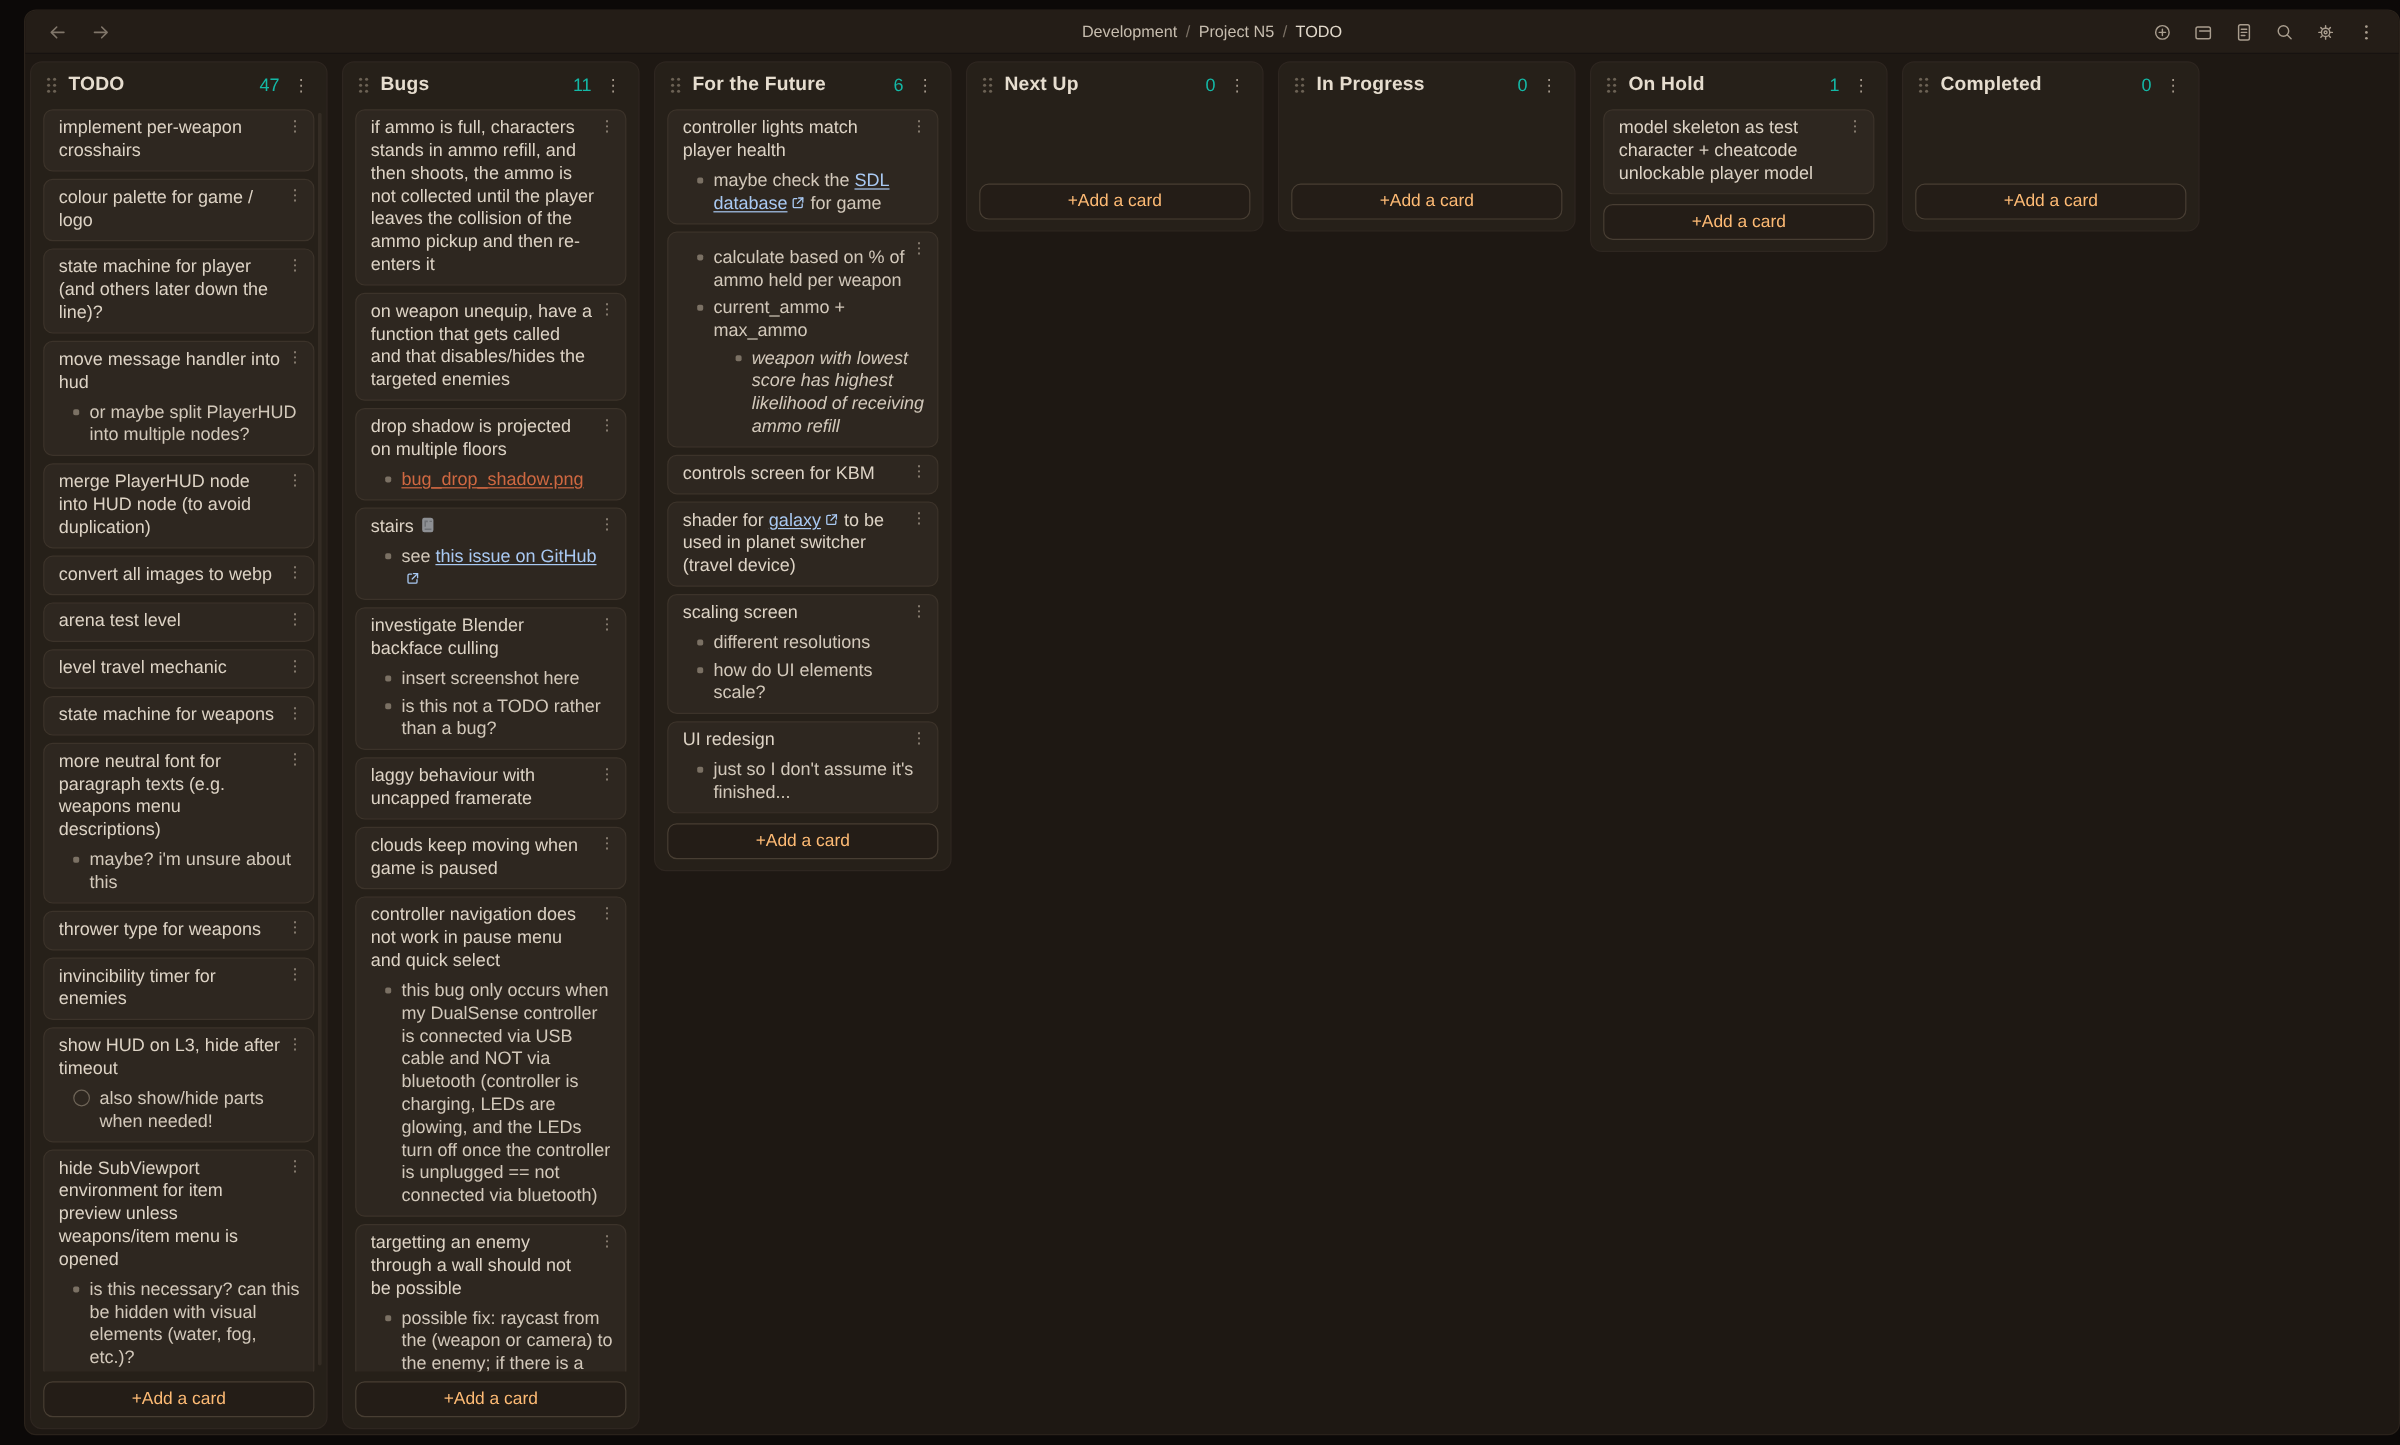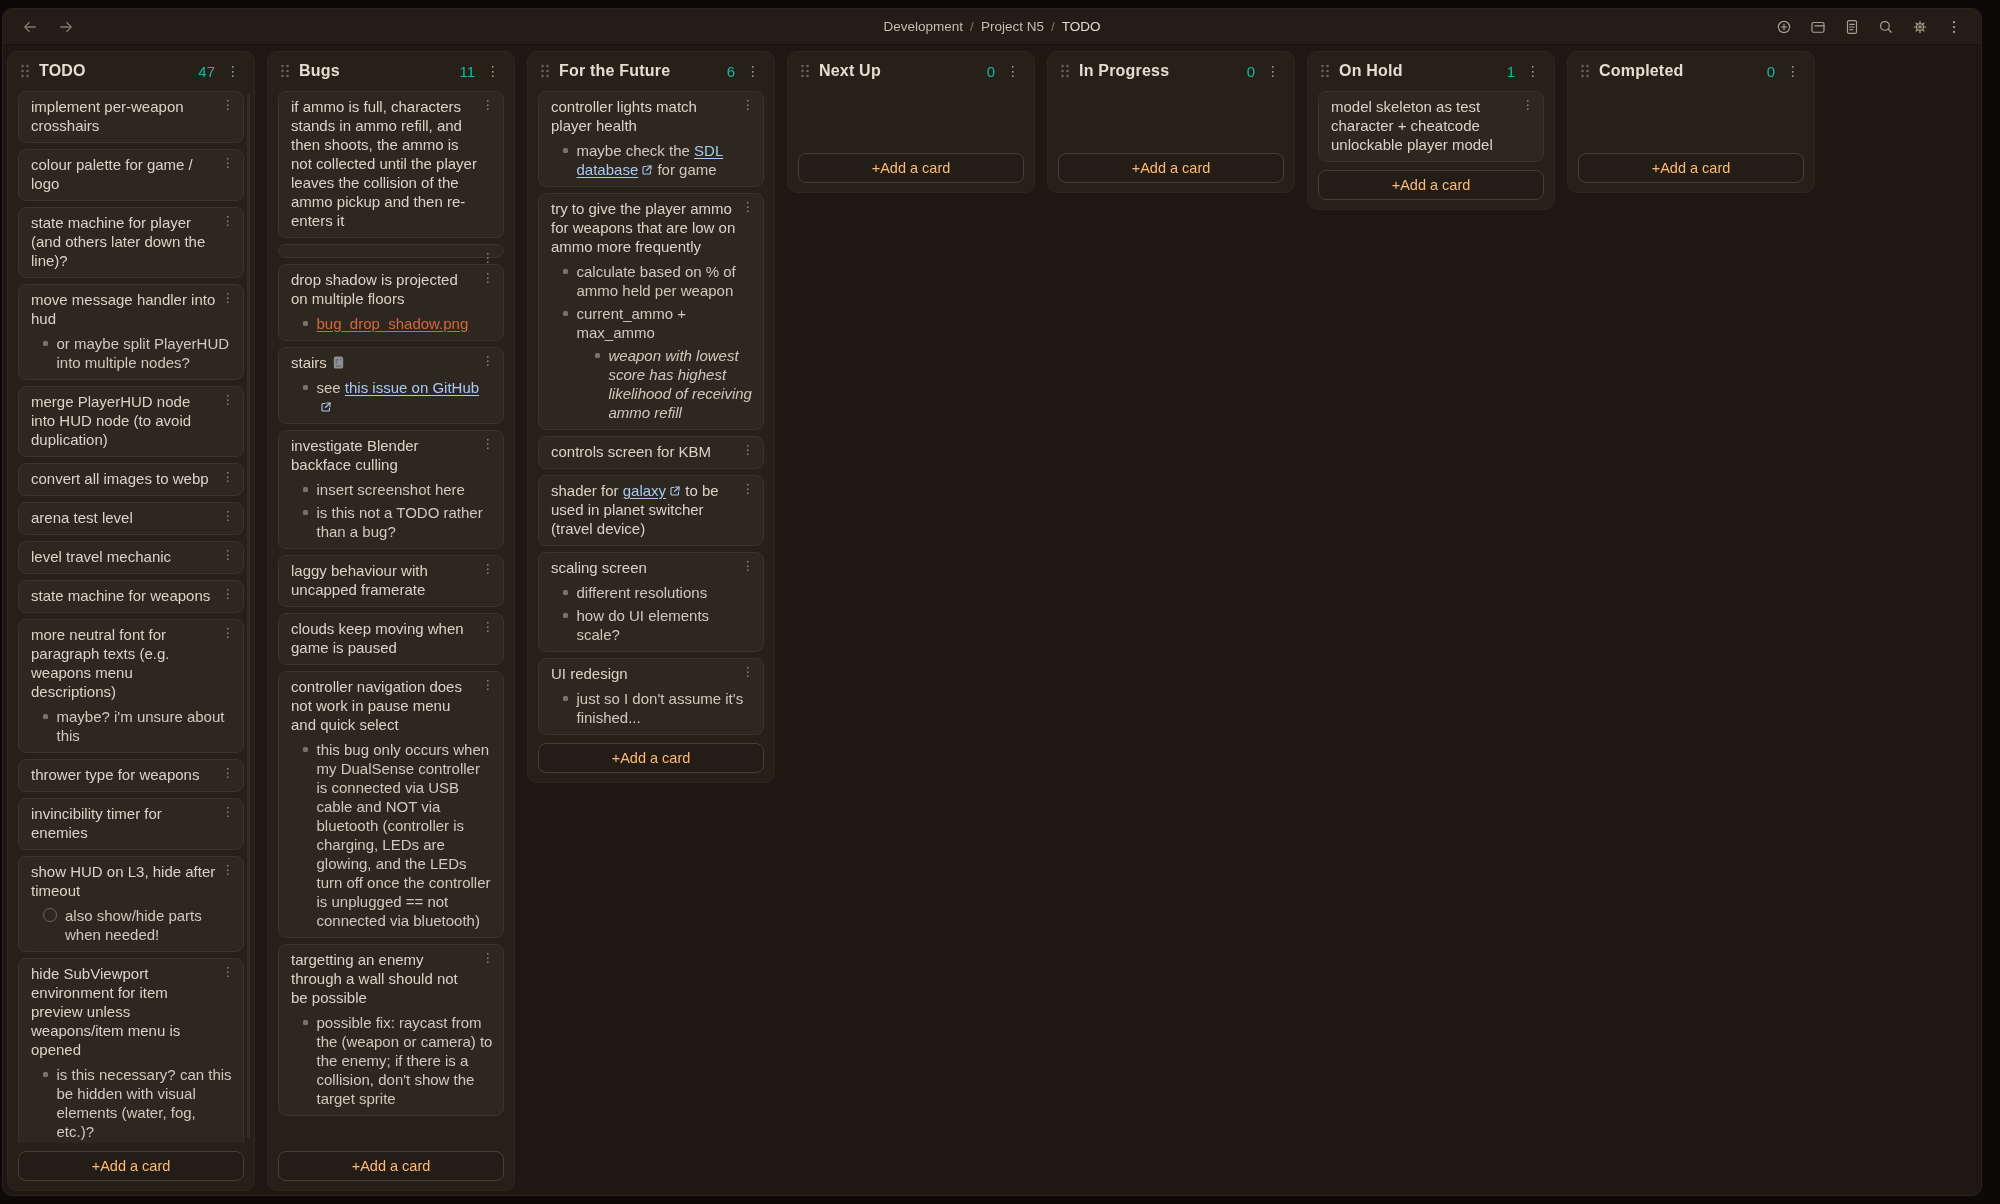--- a/index.html
+++ b/index.html
@@ -1,19 +1,19 @@
 <!DOCTYPE html>
 <html style="--link-blue: #a9c9f2; --link-orange: #cf6841;"><head>
 <meta charset="utf-8">
 <style>
   * { margin:0; padding:0; box-sizing:border-box; }
   html,body { width:2000px; height:1204px; background:#0c0908; font-family:"Liberation Sans","DejaVu Sans",sans-serif; overflow:hidden; }
 
   .window {
-    position:absolute; left:2px; top:8px; width:1980px; height:1188px;
+    position:absolute; left:20px; top:8px; width:1980px; height:1188px;
     background:#1e1813; border-radius:10px; border:1px solid #2a221b;
     display:flex; flex-direction:column; overflow:hidden;
   }
 
   
   .topbar {
     height:36px; flex:0 0 36px; background:#241d17; border-bottom:1px solid #171210;
     display:flex; align-items:center; padding:0 16px; position:relative;
   }
   .nav-arrows { display:flex; gap:14px; align-items:center; }
@@ -274,20 +274,21 @@
           <span class="col-count">11</span>
           <span class="col-kebab">⋮</span>
         </div>
         <div class="cards">
           <div class="card">
             <span class="card-kebab">⋮</span>
             <div class="card-title"><span>if ammo is full, characters stands in ammo refill, and then shoots, the ammo is not collected until the player leaves the collision of the ammo pickup and then re-enters it</span></div>
           </div>
           <div class="card">
             <span class="card-kebab">⋮</span>
+            <div class="card-title"><span>on weapon unequip, have a function that gets called and that disables/hides the targeted enemies</span></div>
           </div>
           <div class="card">
             <span class="card-kebab">⋮</span>
             <div class="card-title"><span>drop shadow is projected on multiple floors</span></div>
             <div class="sub">
               <span class="marker-dot"></span>
               <span class="sub-text"><a class="seg-link orange"><span>bug_drop_shadow.png</span></a></span>
             </div>
           </div>
           <div class="card">
@@ -369,21 +370,20 @@
               <span class="marker-dot"></span>
               <span class="sub-text"><span>maybe check the </span><a class="seg-link blue"><span>SDL database</span><svg class="ext-icon" width="12" height="12" viewBox="0 0 24 24" fill="none" stroke="currentColor" stroke-width="2.2" stroke-linecap="round" stroke-linejoin="round">
                     <path d="M10 5H6a2 2 0 0 0-2 2v11a2 2 0 0 0 2 2h11a2 2 0 0 0 2-2v-4"></path>
                     <path d="M13 4h7v7"></path>
                     <path d="M20 4L11 13"></path>
                   </svg></a><span> for game</span></span>
             </div>
           </div>
           <div class="card">
             <span class="card-kebab">⋮</span>
-            <div class="card-title"><span>try to give the player ammo for weapons that are low on ammo more frequently</span></div>
             <div class="sub">
               <span class="marker-dot"></span>
               <span class="sub-text"><span>calculate based on % of ammo held per weapon</span></span>
             </div>
             <div class="sub">
               <span class="marker-dot"></span>
               <span class="sub-text"><span>current_ammo + max_ammo</span></span>
             </div>
             <div class="sub lvl2">
               <span class="marker-dot"></span>

